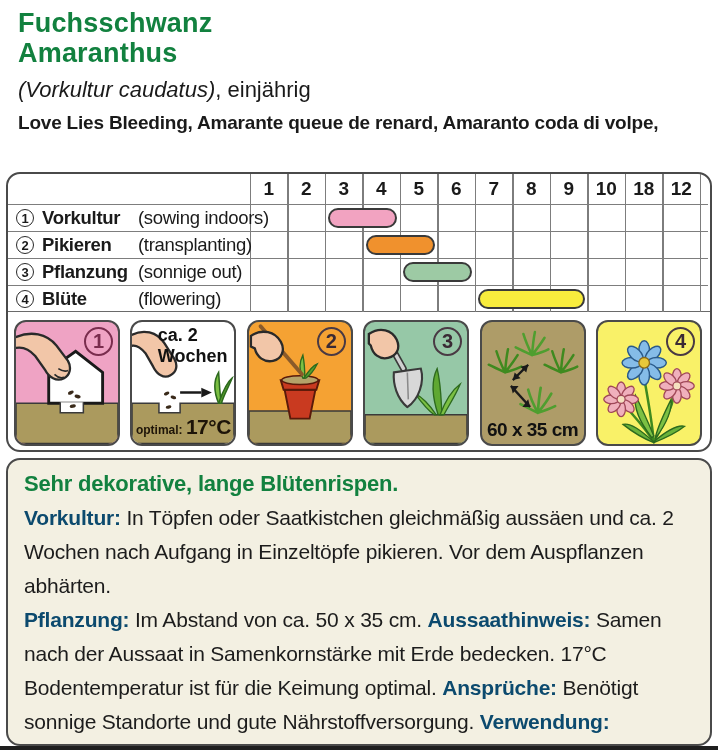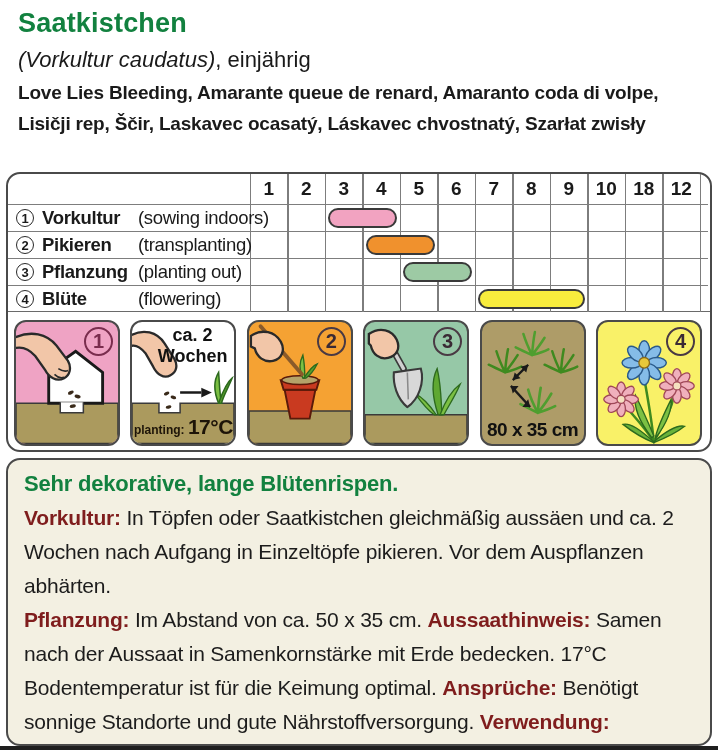--- a/index.html
+++ b/index.html
@@ -33,53 +33,53 @@
   
   .panels { position:absolute; left:0; top:140px; width:700px; height:138px; display:flex;
             justify-content:space-between; align-items:center; padding:0 6px; }
   .panel { position:relative; width:106px; height:126px; border:2.5px solid #4a4a4a; border-radius:12px;
            overflow:hidden; background:#fff; flex:0 0 106px; }
   .panel svg { position:absolute; inset:0; width:100%; height:100%; }
   .badge { position:absolute; top:5px; right:5px; width:29px; height:29px; border:2px solid #4a3a44;
            border-radius:50%; display:flex; align-items:center; justify-content:center;
            font-size:20px; font-weight:bold; color:#3a2a34; }
   .badge-maroon { border-color:#7a2d4e; color:#7a2d4e; }
-  .p2-top { position:absolute; top:3px; right:7px; text-align:center; font-weight:bold; font-size:18px;
+  .p2-top { position:absolute; top:3px; right:7px; text-align:left; font-weight:bold; font-size:18px;
             line-height:1.15; color:#111; }
   .p2-bottom { position:absolute; bottom:5px; left:0; right:0; text-align:center; color:#1d1408; white-space:nowrap; }
   .p2-bottom .small { font-size:12px; font-weight:bold; }
   .p2-bottom .big { font-size:21px; font-weight:bold; letter-spacing:-.5px; }
   .p5-caption { position:absolute; bottom:3px; left:0; right:0; text-align:center; font-weight:bold;
                 font-size:19px; color:#111; letter-spacing:-.5px; }
 
   
   .desc { position:absolute; left:6px; top:458px; width:706px; height:288px; background:#f3f0e2;
           border:2.5px solid #4a4a4a; border-radius:14px; padding:7px 16px 0 16px;
           font-size:21px; line-height:34px; color:#1c1c1c; letter-spacing:-.2px; }
   .desc p { margin:0; }
   .headline { color:#12813f; font-weight:bold; font-size:22px; }
-  .glabel { color:#7f1d1d; font-weight:bold; }
+  .glabel { color:#0c4a6e; font-weight:bold; }
 
   .bottom-bar { position:absolute; left:0; bottom:0; width:100%; height:4px; background:#1f1f1f; }
 </style>
 </head>
 <body>
 
 <div class="page">
 
   <div class="hdr">
     <div class="title">
-      <div>Saatkistchen</div>
+      <div>Fuchsschwanz</div>
+      <div>Amaranthus</div>
     </div>
     <div class="botanical">
       <span class="it">(Vorkultur caudatus)</span><span>, einjährig</span>
     </div>
     <div class="syn">
       <div>Love Lies Bleeding, Amarante queue de renard, Amaranto coda di volpe,</div>
-      <div>Lisičji rep, Ščir, Laskavec ocasatý, Láskavec chvostnatý, Szarłat zwisły</div>
     </div>
   </div>
 
   <div class="cal">
     <div class="cal-table">
       <div class="month-grid"></div>
       <div class="cal-head">
         <div class="mh">1</div>
         <div class="mh">2</div>
         <div class="mh">3</div>
@@ -100,21 +100,21 @@
         <span class="en">(sowing indoors)</span>
       </div>
       <div class="cal-row r1">
         <span class="circ">2</span>
         <span class="de">Pikieren</span>
         <span class="en">(transplanting)</span>
       </div>
       <div class="cal-row r2">
         <span class="circ">3</span>
         <span class="de">Pflanzung</span>
-        <span class="en">(planting out)</span>
+        <span class="en">(sonnige out)</span>
       </div>
       <div class="cal-row r3">
         <span class="circ">4</span>
         <span class="de">Blüte</span>
         <span class="en">(flowering)</span>
       </div>
 
       <div class="cal-bar" style="left: 320px; width: 69px; top: 33.5px; background: rgb(242, 163, 193);"></div>
       <div class="cal-bar" style="left: 357.5px; width: 69px; top: 60.5px; background: rgb(240, 145, 45);"></div>
       <div class="cal-bar" style="left: 395px; width: 69px; top: 87.5px; background: rgb(157, 202, 164);"></div>
@@ -146,21 +146,21 @@
           <line x1="50" y1="73" x2="72" y2="73" stroke="#1a1a1a" stroke-width="2.6"></line>
           <polygon points="72,68 83,73 72,78" fill="#1a1a1a"></polygon>
           <path d="M90,84 C85,72 84,62 90,52 C91,64 91,74 93,84 Z" fill="#7cc043" stroke="#2d6a1e" stroke-width="1.6"></path>
           <path d="M90,84 C95,70 99,62 104,58 C100,68 95,76 93,84 Z" fill="#5aa02c" stroke="#2d6a1e" stroke-width="1.6"></path>
           <path d="M-2,14 C12,6 26,10 34,22 L44,38 C48,45 46,52 40,55 C33,59 26,54 22,46 L14,32 C8,25 2,23 -2,25 Z" fill="#f2c6a8" stroke="#2a2a2a" stroke-width="2.4"></path>
         </svg>
         <div class="p2-top">
           <div>ca. 2</div>
           <div>Wochen</div>
         </div>
-        <div class="p2-bottom"><span class="small">planting: </span><span class="big">17°C</span></div>
+        <div class="p2-bottom"><span class="small">optimal: </span><span class="big">17°C</span></div>
       </div>
 
       <div class="panel" style="background: rgb(245, 162, 51);">
         <svg viewBox="0 0 106 126">
           <path d="M0,92 H106 V126 H0 Z" fill="#ab9a5e" stroke="#3a3a3a" stroke-width="1.6"></path>
           <path d="M37,70 H69 L63,100 H43 Z" fill="#c93a20" stroke="#5a1a0a" stroke-width="2"></path>
           <path d="M33,60 H73 L70,70 H36 Z" fill="#c93a20" stroke="#5a1a0a" stroke-width="2"></path>
           <ellipse cx="53" cy="60" rx="19" ry="4.5" fill="#b5a369" stroke="#5a1a0a" stroke-width="1.6"></ellipse>
           <path d="M56,58 C52,48 52,42 56,34 C58,44 58,50 58,58 Z" fill="#7cc043" stroke="#2d6a1e" stroke-width="1.4"></path>
           <path d="M57,58 C62,50 66,45 71,43 C67,51 62,56 59,58 Z" fill="#5aa02c" stroke="#2d6a1e" stroke-width="1.4"></path>
@@ -205,21 +205,21 @@
             <line x1="32" y1="60" x2="48" y2="44"></line>
             <line x1="30" y1="66" x2="50" y2="88"></line>
           </g>
           <g fill="#1a1a1a">
             <polygon points="48,44 40,46 46,52"></polygon>
             <polygon points="32,60 40,58 34,52"></polygon>
             <polygon points="30,66 38,66 32,74"></polygon>
             <polygon points="50,88 42,88 48,80"></polygon>
           </g>
         </svg>
-        <div class="p5-caption">80 x 35 cm</div>
+        <div class="p5-caption">60 x 35 cm</div>
       </div>
 
       <div class="panel" style="background: rgb(249, 241, 104);">
         <svg viewBox="0 0 106 126">
           <g stroke="#3f8a1f" stroke-width="2.6" fill="none">
             <path d="M58,124 C56,102 52,80 48,58"></path>
             <path d="M58,124 C48,108 34,94 26,84"></path>
             <path d="M58,124 C68,106 76,92 80,72"></path>
           </g>
           <path d="M58,124 C44,112 34,104 26,106 C36,114 48,121 58,125 Z" fill="#6ab23a" stroke="#2d6a1e" stroke-width="1.4"></path>

